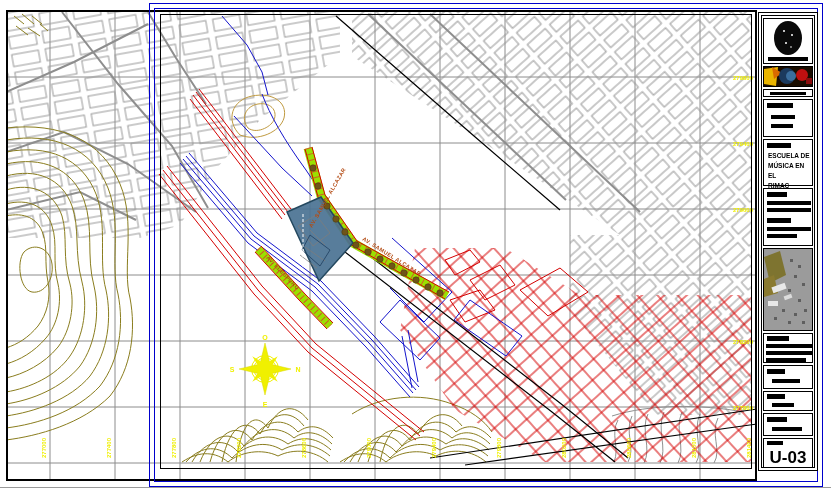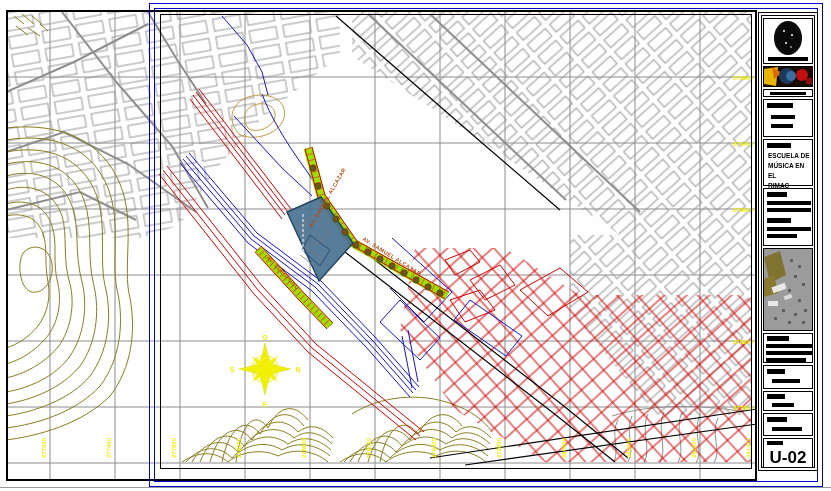--- a/index.html
+++ b/index.html
@@ -318,16 +318,16 @@
   <div class="bar" style="left:8px;top:11px;width:22px;"></div>
 </div>
 
 <div class="tbx" style="top:413px;height:23px;">
   <div class="bar" style="left:3px;top:3px;width:20px;height:5px;"></div>
   <div class="bar" style="left:8px;top:13px;width:30px;"></div>
 </div>
 
 <div class="tbx" style="top:438px;height:30px;">
   <div class="bar" style="left:3px;top:2px;width:16px;"></div>
-  <div id="sheetnum" class="tb-text" style="left:0;top:9px;width:48px;text-align:center;">U-02</div>
+  <div id="sheetnum" class="tb-text" style="left:0;top:9px;width:48px;text-align:center;">U-03</div>
 </div>
 
 </div>
 
 </body></html>

